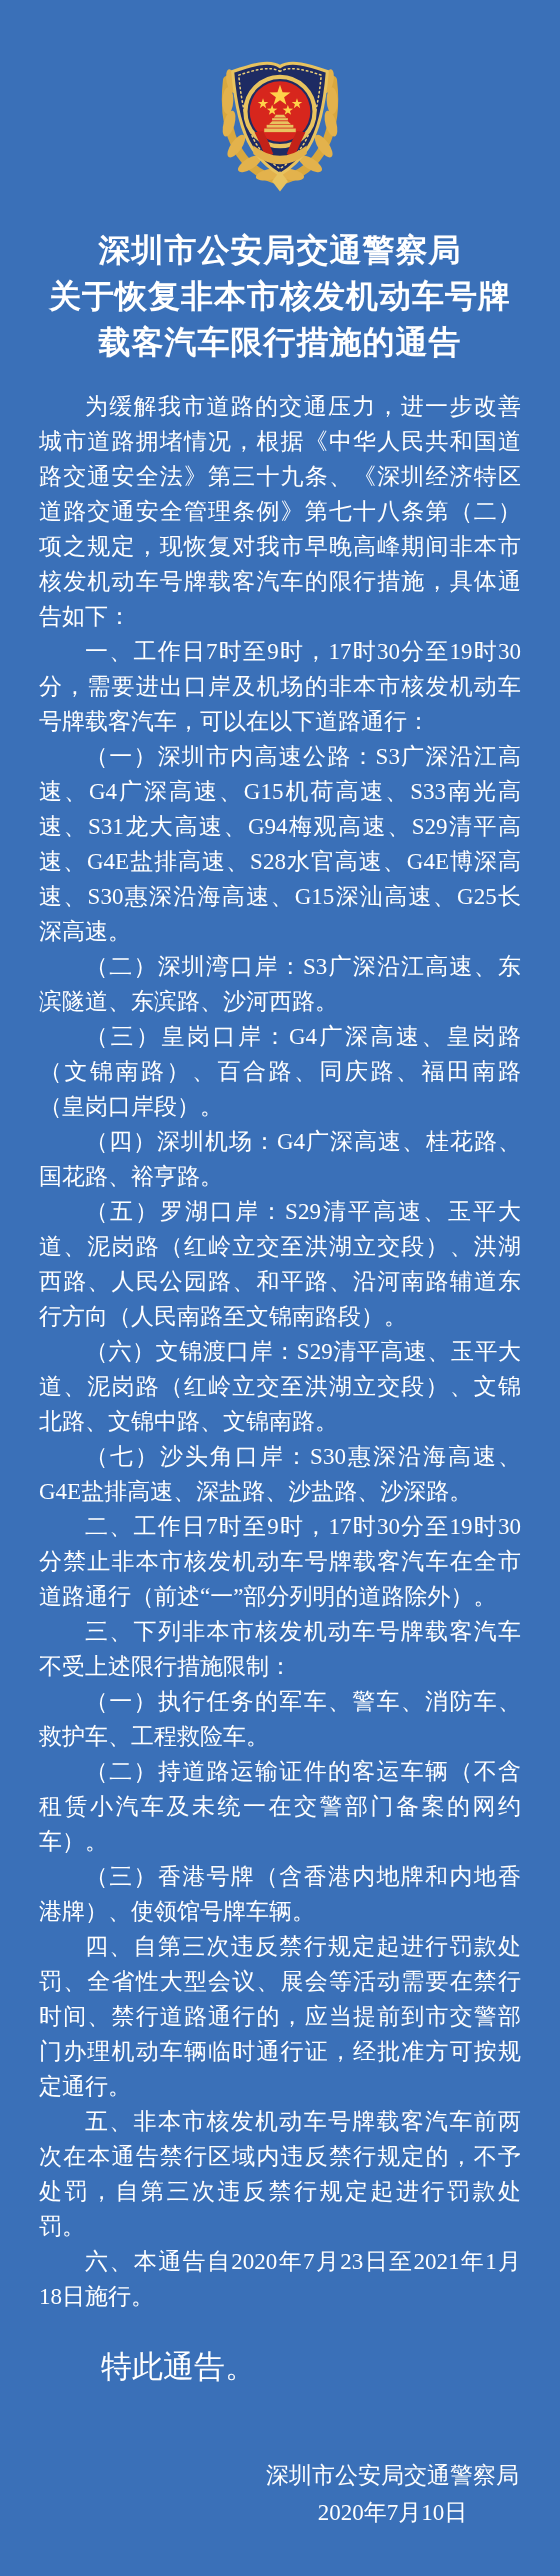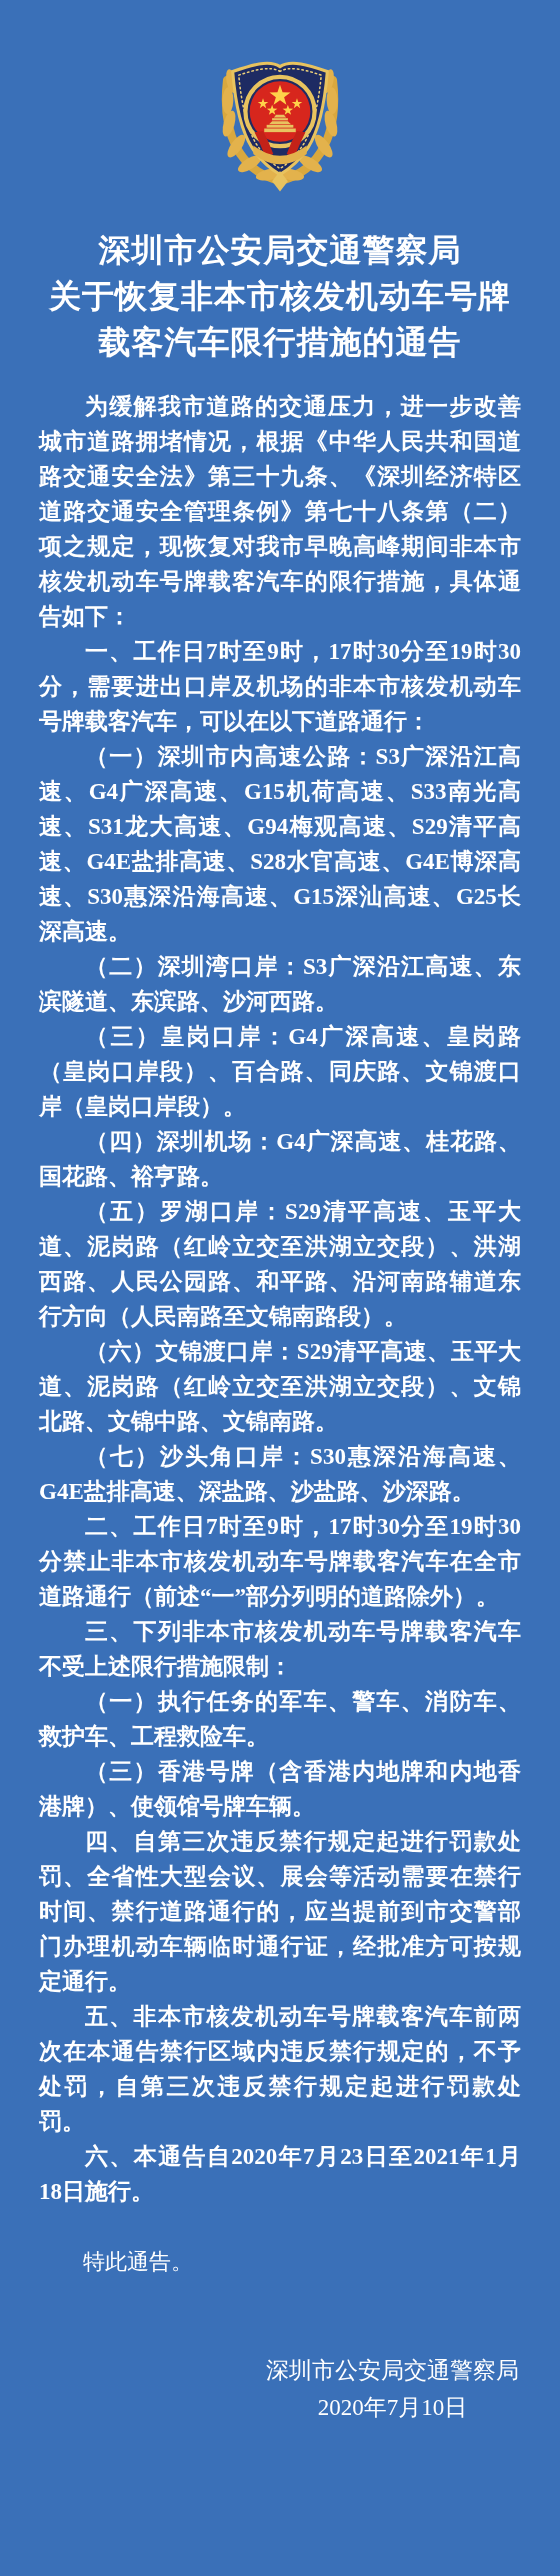--- a/index.html
+++ b/index.html
@@ -41,31 +41,30 @@
     letter-spacing:1px;
     color:var(--ink);
   }
   .title .title-line{display:block;}
   .body{
     margin-top:24px;
     padding:0 39px;
     font-size:23px;
     line-height:35px;
     text-align:justify;
-    font-weight:bold;
   }
   .body p.para{
     text-indent:2em;
     margin:0;
   }
   .closing{
     margin-top:35px;
     padding:0 39px;
     text-indent:2em;
-    font-size:22px;
+    font-size:31px;
     line-height:35px;
   }
   .signature{
     margin-top:73px;
     margin-right:41px;
     margin-left:auto;
     width:max-content;
     text-align:center;
     font-size:23px;
     line-height:37px;
@@ -140,28 +139,29 @@
     <span class="title-line">深圳市公安局交通警察局</span>
     <span class="title-line">关于恢复非本市核发机动车号牌</span>
     <span class="title-line">载客汽车限行措施的通告</span>
   </h1>
 
   <div class="body">
       <p class="para">为缓解我市道路的交通压力，进一步改善城市道路拥堵情况，根据《中华人民共和国道路交通安全法》第三十九条、《深圳经济特区道路交通安全管理条例》第七十八条第（二）项之规定，现恢复对我市早晚高峰期间非本市核发机动车号牌载客汽车的限行措施，具体通告如下：</p>
       <p class="para">一、工作日7时至9时，17时30分至19时30分，需要进出口岸及机场的非本市核发机动车号牌载客汽车，可以在以下道路通行：</p>
       <p class="para">（一）深圳市内高速公路：S3广深沿江高速、G4广深高速、G15机荷高速、S33南光高速、S31龙大高速、G94梅观高速、S29清平高速、G4E盐排高速、S28水官高速、G4E博深高速、S30惠深沿海高速、G15深汕高速、G25长深高速。</p>
       <p class="para">（二）深圳湾口岸：S3广深沿江高速、东滨隧道、东滨路、沙河西路。</p>
-      <p class="para">（三）皇岗口岸：G4广深高速、皇岗路（皇岗口岸段）、百合路、同庆路、文锦渡口岸（皇岗口岸段）。</p>
+      <p class="para">（三）皇岗口岸：G4广深高速、皇岗路（文锦南路）、百合路、同庆路、福田南路（皇岗口岸段）。</p>
       <p class="para">（四）深圳机场：G4广深高速、桂花路、国花路、裕亨路。</p>
       <p class="para">（五）罗湖口岸：S29清平高速、玉平大道、泥岗路（红岭立交至洪湖立交段）、洪湖西路、人民公园路、和平路、沿河南路辅道东行方向（人民南路至文锦南路段）。</p>
       <p class="para">（六）文锦渡口岸：S29清平高速、玉平大道、泥岗路（红岭立交至洪湖立交段）、文锦北路、文锦中路、文锦南路。</p>
       <p class="para">（七）沙头角口岸：S30惠深沿海高速、G4E盐排高速、深盐路、沙盐路、沙深路。</p>
       <p class="para">二、工作日7时至9时，17时30分至19时30分禁止非本市核发机动车号牌载客汽车在全市道路通行（前述“一”部分列明的道路除外）。</p>
       <p class="para">三、下列非本市核发机动车号牌载客汽车不受上述限行措施限制：</p>
       <p class="para">（一）执行任务的军车、警车、消防车、救护车、工程救险车。</p>
+      <p class="para">（二）持道路运输证件的客运车辆（不含租赁小汽车及未统一在交警部门备案的网约车）。</p>
       <p class="para">（三）香港号牌（含香港内地牌和内地香港牌）、使领馆号牌车辆。</p>
       <p class="para">四、自第三次违反禁行规定起进行罚款处罚、全省性大型会议、展会等活动需要在禁行时间、禁行道路通行的，应当提前到市交警部门办理机动车辆临时通行证，经批准方可按规定通行。</p>
       <p class="para">五、非本市核发机动车号牌载客汽车前两次在本通告禁行区域内违反禁行规定的，不予处罚，自第三次违反禁行规定起进行罚款处罚。</p>
       <p class="para">六、本通告自2020年7月23日至2021年1月18日施行。</p>
     </div>
 
   <p class="closing">特此通告。</p>
 
   <div class="signature">
     <div>深圳市公安局交通警察局</div>

